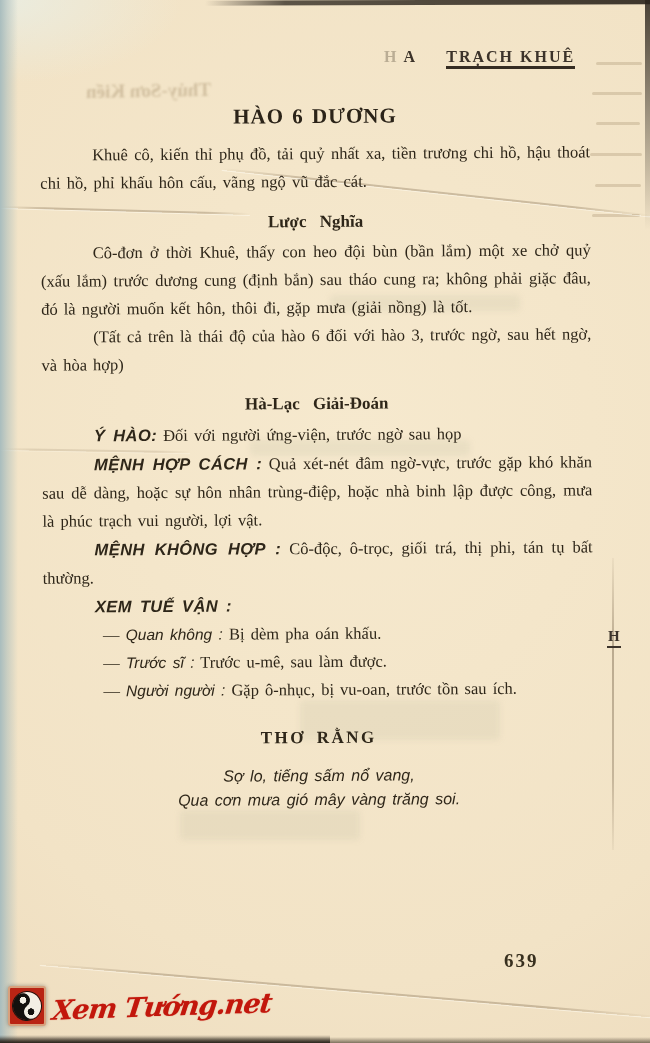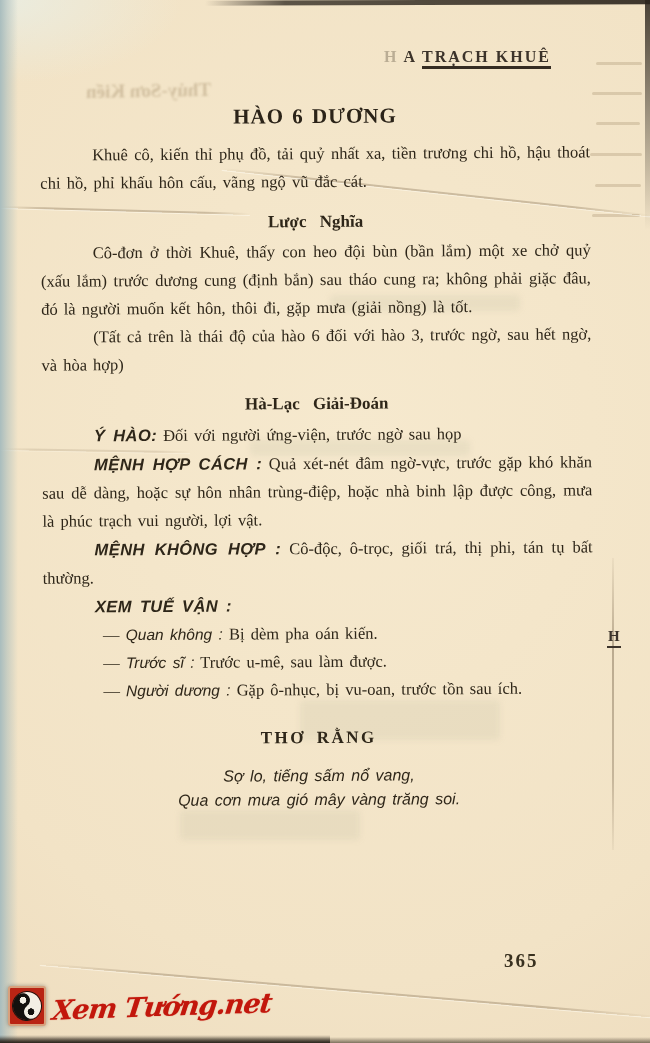--- a/index.html
+++ b/index.html
@@ -40,21 +40,21 @@
   
   .ghost{position:absolute;color:rgba(152,128,92,.38);filter:blur(1.1px);
     transform:scaleX(-1) rotate(1deg);font-weight:bold;z-index:2;white-space:nowrap;}
   .ghost-dash{position:absolute;height:3px;border-radius:2px;
     background:rgba(145,122,88,.26);filter:blur(.6px);z-index:2;}
   .smudge{position:absolute;background:rgba(140,150,120,.10);filter:blur(3px);border-radius:4px;z-index:1;}
   
   .running-head{position:absolute;left:384px;top:48px;z-index:8;
     font-weight:bold;font-size:16px;letter-spacing:2px;color:#3c332a;white-space:nowrap;}
   .running-head .faint{color:rgba(80,68,52,.35);filter:blur(.4px);}
-  .running-head .titlepart{border-bottom:3px solid #352c22;padding-bottom:1px;}
+  .running-head .titlepart{border-bottom:3px solid #352c22;padding-bottom:1px;margin-left:24px;}
   
   .content{position:absolute;left:42px;top:102px;width:550px;z-index:8;
     font-size:16.5px;line-height:28px;transform:rotate(-.35deg);word-spacing:2px;}
   .content p{margin:0;text-align:justify;}
   .chapter-title{text-align:center;font-weight:bold;font-size:21px;letter-spacing:1px;
     margin:0 0 10px 0;color:#2b2318;}
   .para{text-indent:52px;}
   .kinhvan{margin-bottom:6px;}
   .sec-head{text-align:center;font-weight:bold;font-size:17px;margin:12px 0 2px 0;word-spacing:9px;}
   .note{margin-top:10px;text-indent:52px;}
@@ -154,43 +154,43 @@
       <span>Cô-độc, ô-trọc, giối trá, thị phi, tán tụ bất thường.</span>
     </p>
 
     <p class="p-xemtue">
       <span class="lead">XEM TUẾ VẬN :</span>
     </p>
 
     <p class="tue-item">
       <span>—</span>
       <span class="ilabel">Quan không :</span>
-      <span>Bị dèm pha oán kiến.</span>
+      <span>Bị dèm pha oán khấu.</span>
     </p>
     <p class="tue-item">
       <span>—</span>
       <span class="ilabel">Trước sĩ :</span>
       <span>Trước u-mê, sau làm được.</span>
     </p>
     <p class="tue-item">
       <span>—</span>
-      <span class="ilabel">Người dương :</span>
+      <span class="ilabel">Người người :</span>
       <span>Gặp ô-nhục, bị vu-oan, trước tồn sau ích.</span>
     </p>
 
     <div class="tho-head">THƠ RẰNG</div>
     <div class="poem">
       <div>Sợ lo, tiếng sấm nổ vang,</div>
       <div>Qua cơn mưa gió mây vàng trăng soi.</div>
     </div>
   </div>
 
   <div class="margin-h">H</div>
 
-  <div class="page-number">365</div>
+  <div class="page-number">639</div>
 
   <div class="watermark">
     <div class="wm-box">
       <div class="taiji"></div>
     </div>
     <div class="wm-text">Xem Tướng.net</div>
   </div>
 
 </div>
 

